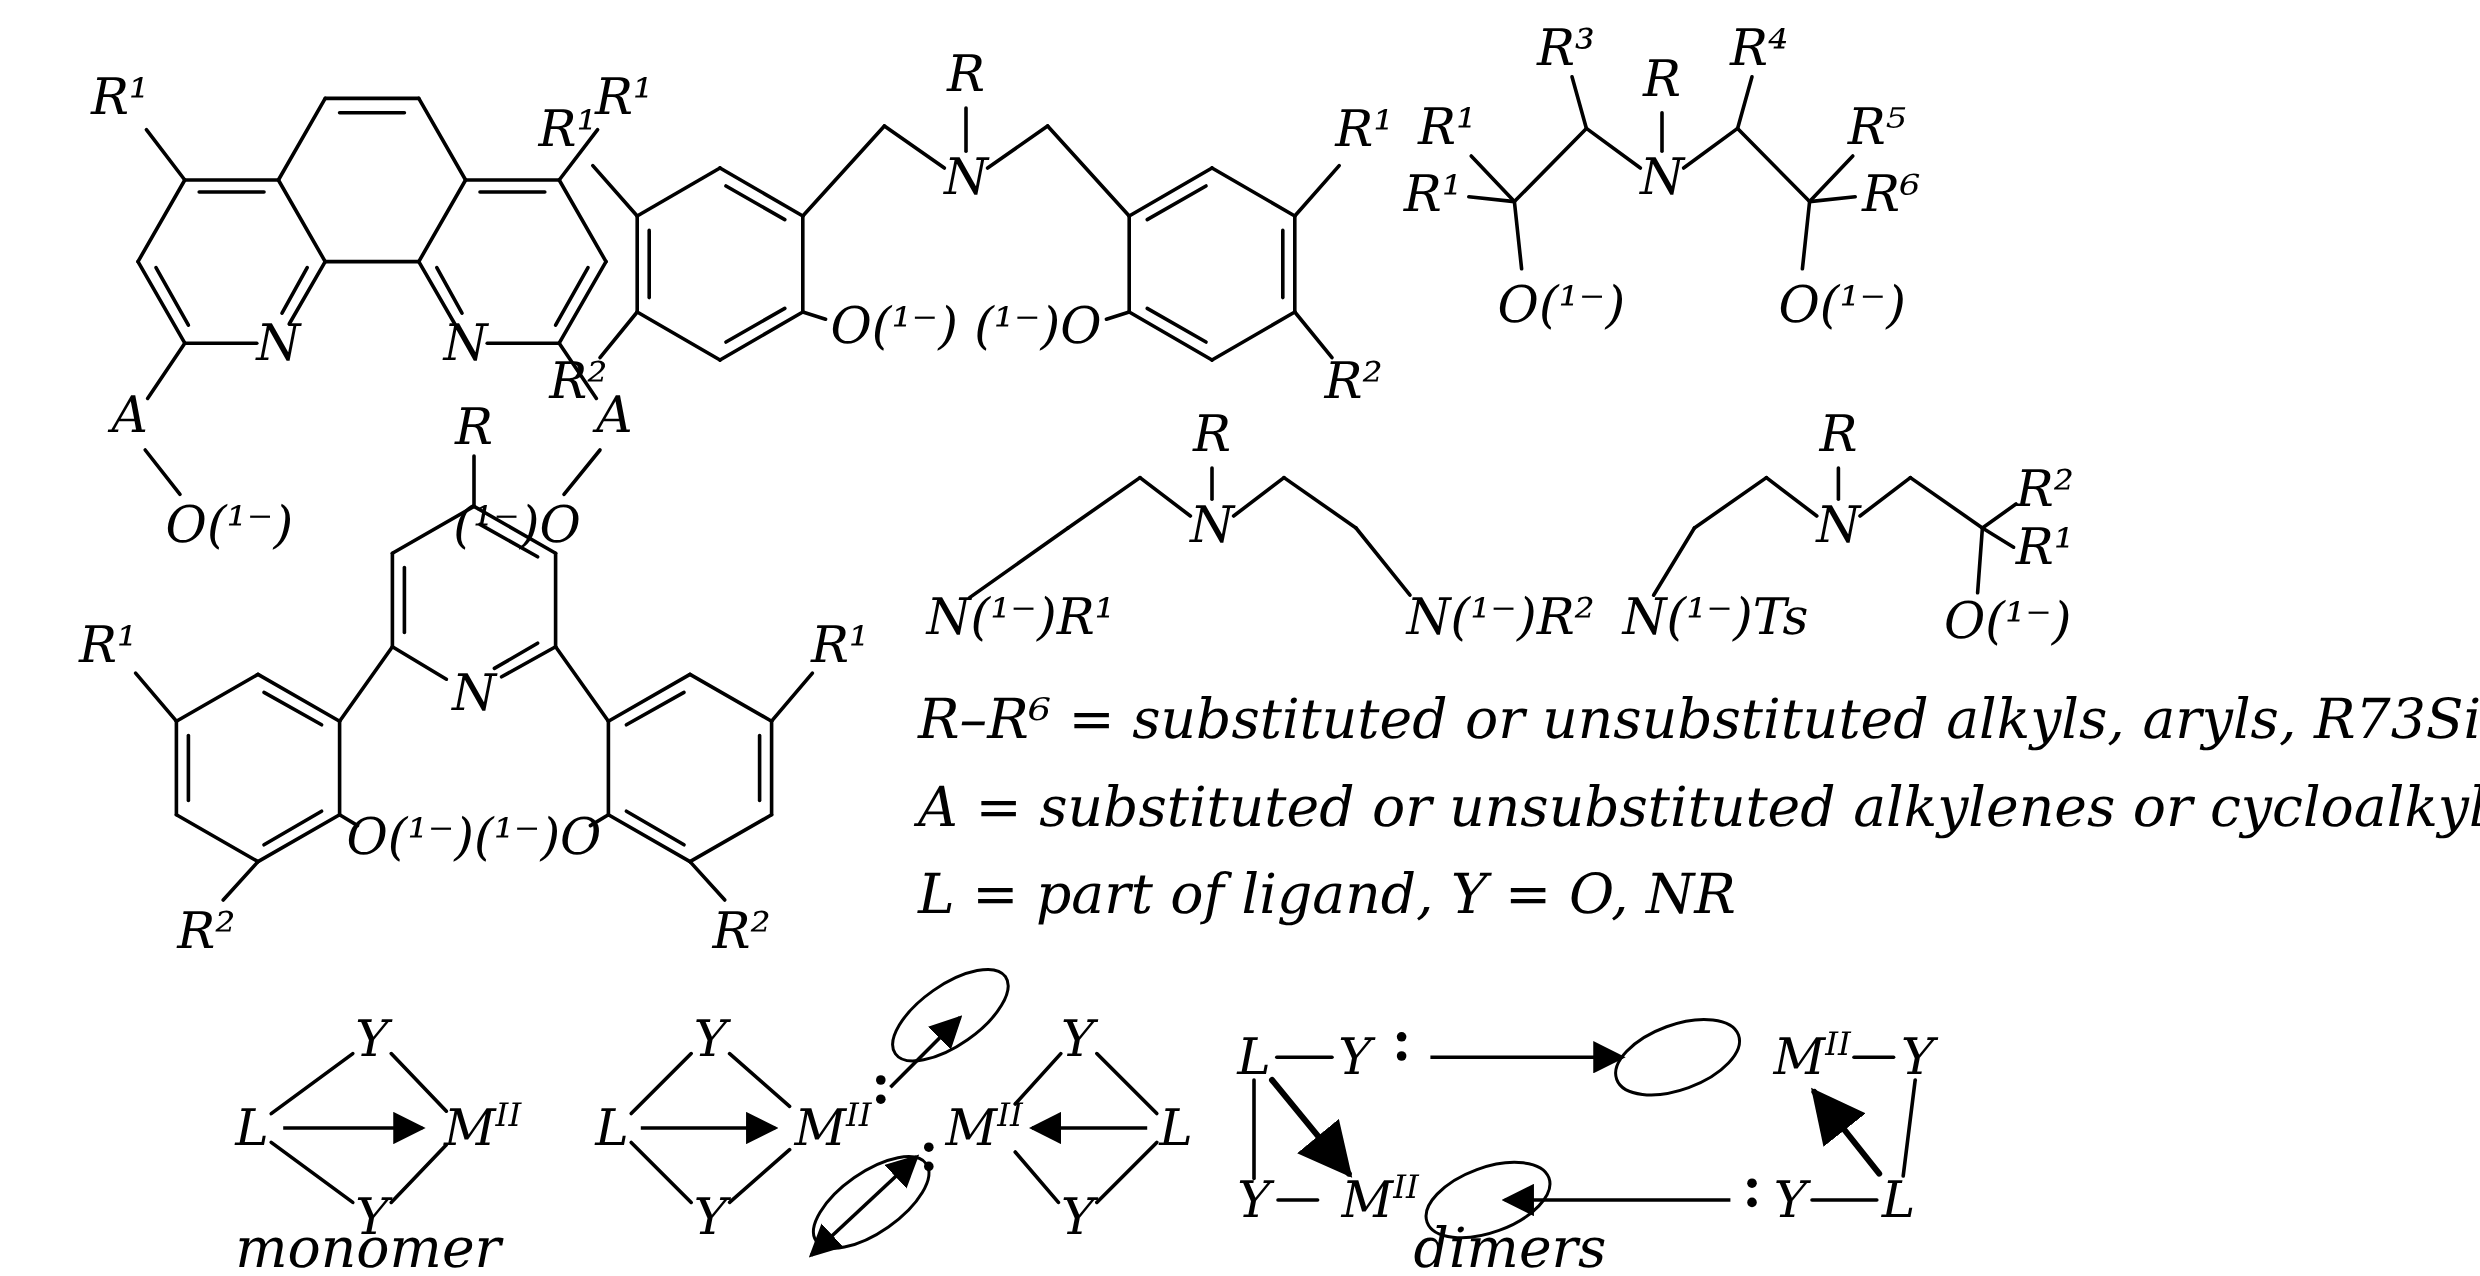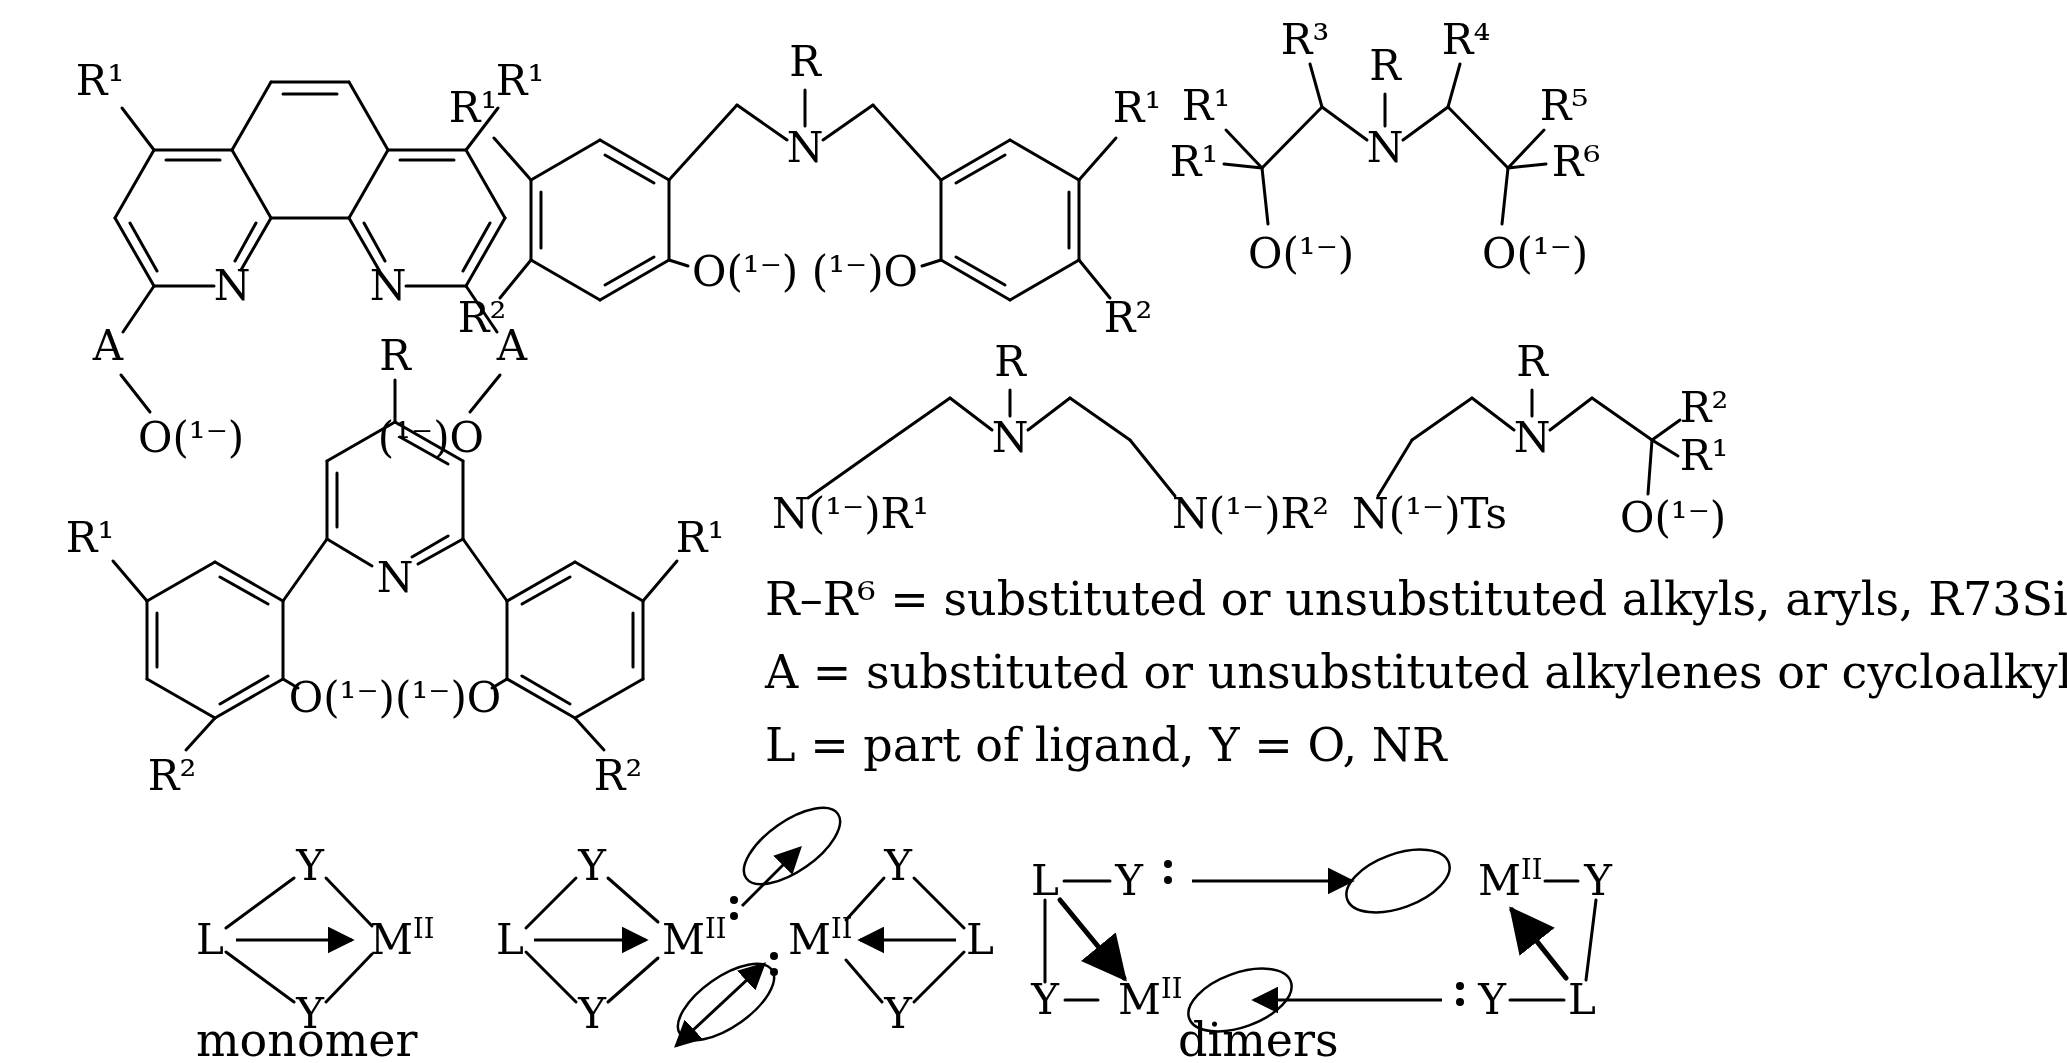--- a/index.html
+++ b/index.html
@@ -1,16 +1,16 @@
 <!DOCTYPE html>
 <html><head>
 <meta charset="utf-8">
 <style>
   html,body{margin:0;padding:0;background:#ffffff;}
-  .canvas{width:2067px;height:1063px;background:#ffffff;position:relative;overflow:hidden;}
+  .canvas{width:2067px;height:1063px;background:#ffffff;position:relative;overflow:hidden;font-style:italic;}
   svg{display:block;}
   svg text{font-family:"DejaVu Serif","Liberation Serif",serif;fill:#000;}
   .atom{font-size:42px;}
   .cap{font-size:46px;}
   .def{font-size:46px;}
   .bond{stroke:#000;stroke-width:3;fill:none;stroke-linecap:round;}
   .thin{stroke:#000;stroke-width:3;fill:none;}
   .bold{stroke:#000;stroke-width:5;fill:none;stroke-linecap:round;}
   .orb{stroke:#000;stroke-width:2.5;fill:none;}
   .dot{fill:#000;stroke:none;}

